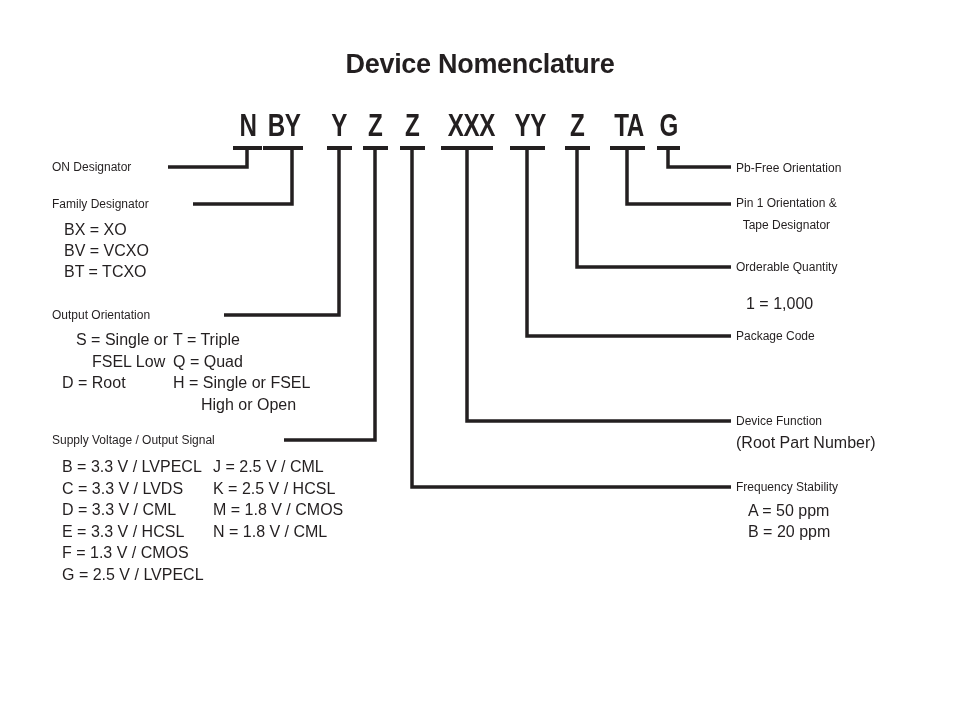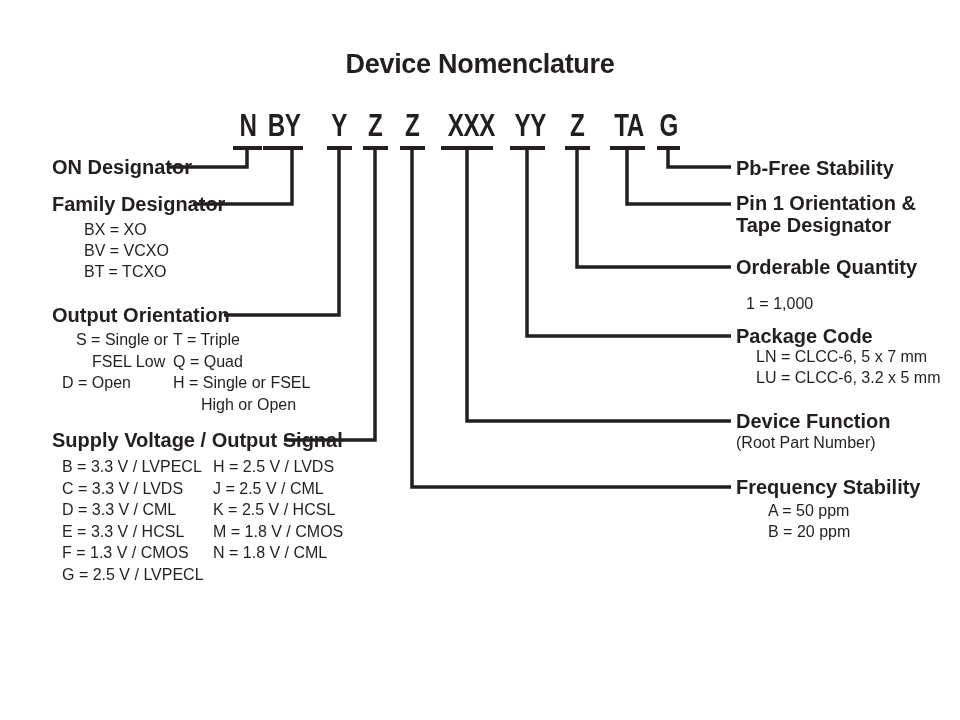--- a/index.html
+++ b/index.html
@@ -16,29 +16,29 @@
     border-bottom:4px solid #231f20;text-align:center;
   }
   .seg span{
     display:inline-block;font-size:31px;font-weight:bold;line-height:36px;
     transform:scaleX(0.78);transform-origin:50% 100%;letter-spacing:-0.5px;
     white-space:nowrap;
   }
   .lines{position:absolute;left:0;top:0;pointer-events:none;}
   .lines polyline{fill:none;stroke:#231f20;stroke-width:3.5;}
   .h{
-    position:absolute;font-size:20px;font-weight:bold;line-height:20px;
+    position:absolute;font-size:12px;font-weight:normal;line-height:20px;
     white-space:nowrap;
   }
   .it{font-size:16px;white-space:nowrap;}
   .abs{position:absolute;line-height:20px;}
   .list{position:absolute;}
-  .lh21 .it{line-height:21px;margin-left:20px;}
+  .lh21 .it{line-height:21px;}
   .lh215 .it{line-height:21.5px;}
-  .twoline{line-height:22px;}
+  .twoline{line-height:22px;text-align:center;}
 </style>
 </head>
 <body>
 
 <div class="canvas">
 
   <h1 class="title">Device Nomenclature</h1>
 
   <div class="seg" style="left:233px;width:29px">
     <span>N</span>
@@ -89,58 +89,53 @@
   <div class="h" style="left:52px;top:194px">Family Designator</div>
   <div class="list lh21" style="left:64px;top:219px">
     <div class="it">BX = XO</div>
     <div class="it">BV = VCXO</div>
     <div class="it">BT = TCXO</div>
   </div>
 
   <div class="h" style="left:52px;top:305px">Output Orientation</div>
   <div class="it abs" style="left:76px;top:330px">S = Single or</div>
   <div class="it abs" style="left:92px;top:351.5px">FSEL Low</div>
-  <div class="it abs" style="left:62px;top:373px">D = Open</div>
+  <div class="it abs" style="left:62px;top:373px">D = Root</div>
   <div class="it abs" style="left:173px;top:330px">T = Triple</div>
   <div class="it abs" style="left:173px;top:351.5px">Q = Quad</div>
   <div class="it abs" style="left:173px;top:373px">H = Single or FSEL</div>
   <div class="it abs" style="left:201px;top:394.5px">High or Open</div>
 
   <div class="h" style="left:52px;top:430px">Supply Voltage / Output Signal</div>
   <div class="list lh215" style="left:62px;top:456px">
     <div class="it">B = 3.3 V / LVPECL</div>
     <div class="it">C = 3.3 V / LVDS</div>
     <div class="it">D = 3.3 V / CML</div>
     <div class="it">E = 3.3 V / HCSL</div>
     <div class="it">F = 1.3 V / CMOS</div>
     <div class="it">G = 2.5 V / LVPECL</div>
   </div>
   <div class="list lh215" style="left:213px;top:456px">
-    <div class="it">H = 2.5 V / LVDS</div>
     <div class="it">J = 2.5 V / CML</div>
     <div class="it">K = 2.5 V / HCSL</div>
     <div class="it">M = 1.8 V / CMOS</div>
     <div class="it">N = 1.8 V / CML</div>
   </div>
 
-  <div class="h" style="left:736px;top:158px">Pb-Free Stability</div>
+  <div class="h" style="left:736px;top:158px">Pb-Free Orientation</div>
 
   <div class="list" style="left:736px;top:192px">
     <div class="h twoline" style="position:static">Pin 1 Orientation &amp;</div>
     <div class="h twoline" style="position:static">Tape Designator</div>
   </div>
 
   <div class="h" style="left:736px;top:257px">Orderable Quantity</div>
   <div class="it abs" style="left:746px;top:294px">1 = 1,000</div>
 
   <div class="h" style="left:736px;top:326px">Package Code</div>
-  <div class="list lh21" style="left:736px;top:346px">
-    <div class="it">LN = CLCC-6, 5 x 7 mm</div>
-    <div class="it">LU = CLCC-6, 3.2 x 5 mm</div>
-  </div>
 
   <div class="h" style="left:736px;top:411px">Device Function</div>
   <div class="it abs" style="left:736px;top:433px">(Root Part Number)</div>
 
   <div class="h" style="left:736px;top:477px">Frequency Stability</div>
   <div class="list lh21" style="left:748px;top:500px">
     <div class="it">A = 50 ppm</div>
     <div class="it">B = 20 ppm</div>
   </div>
 

